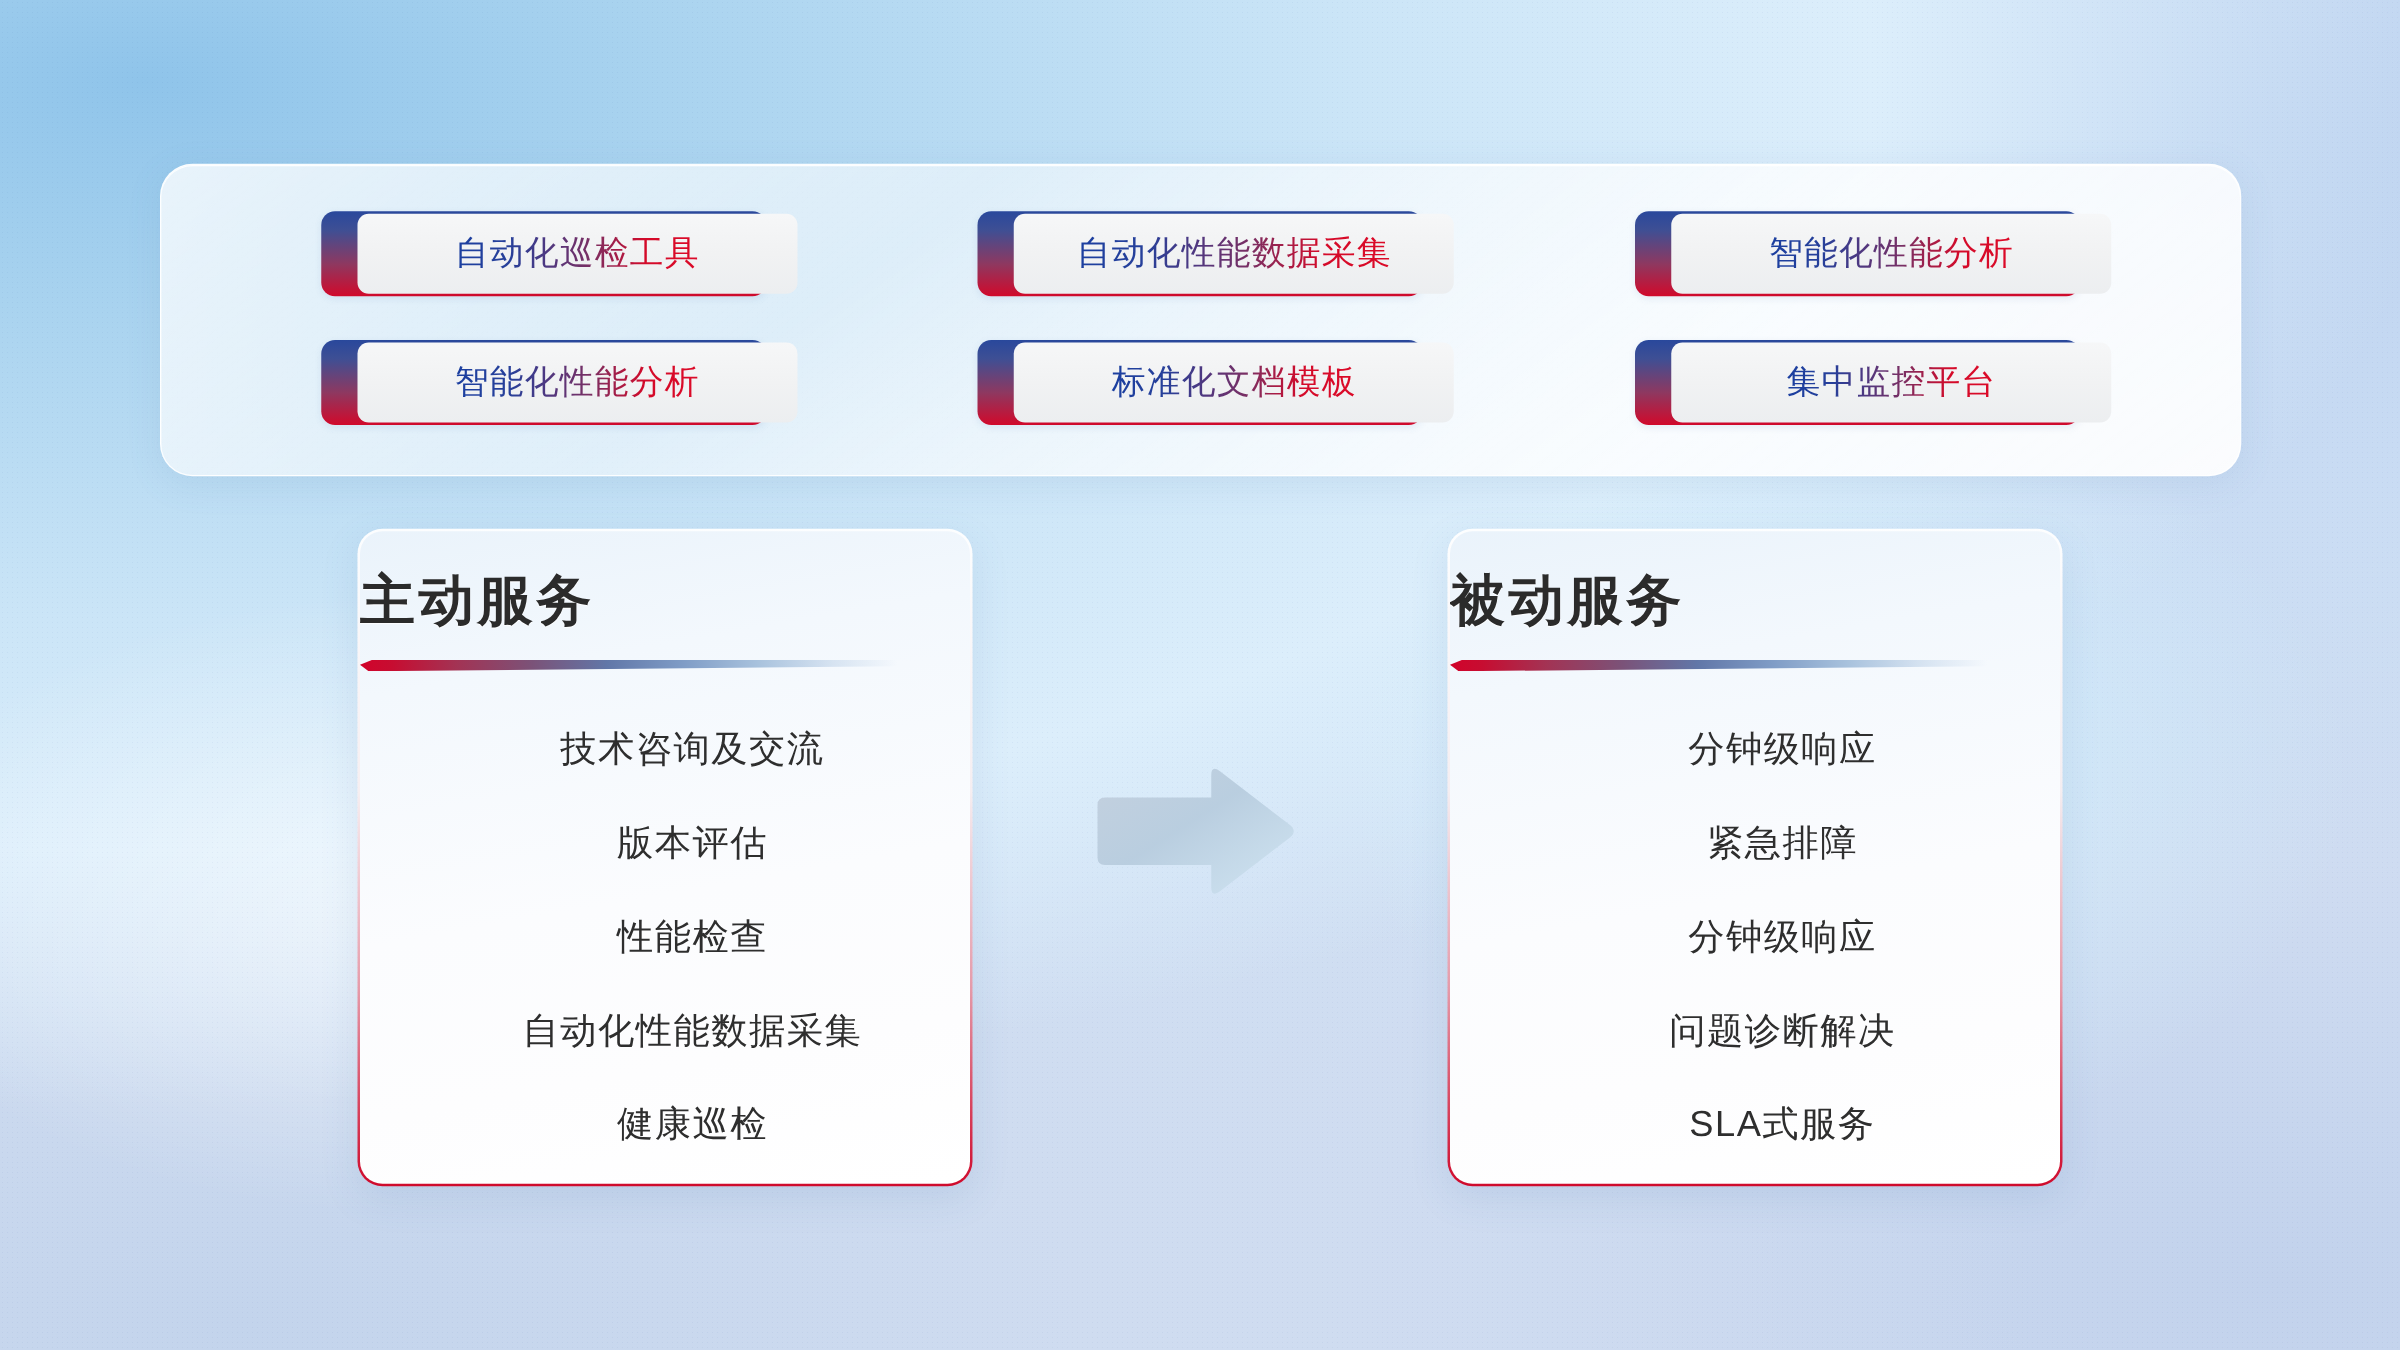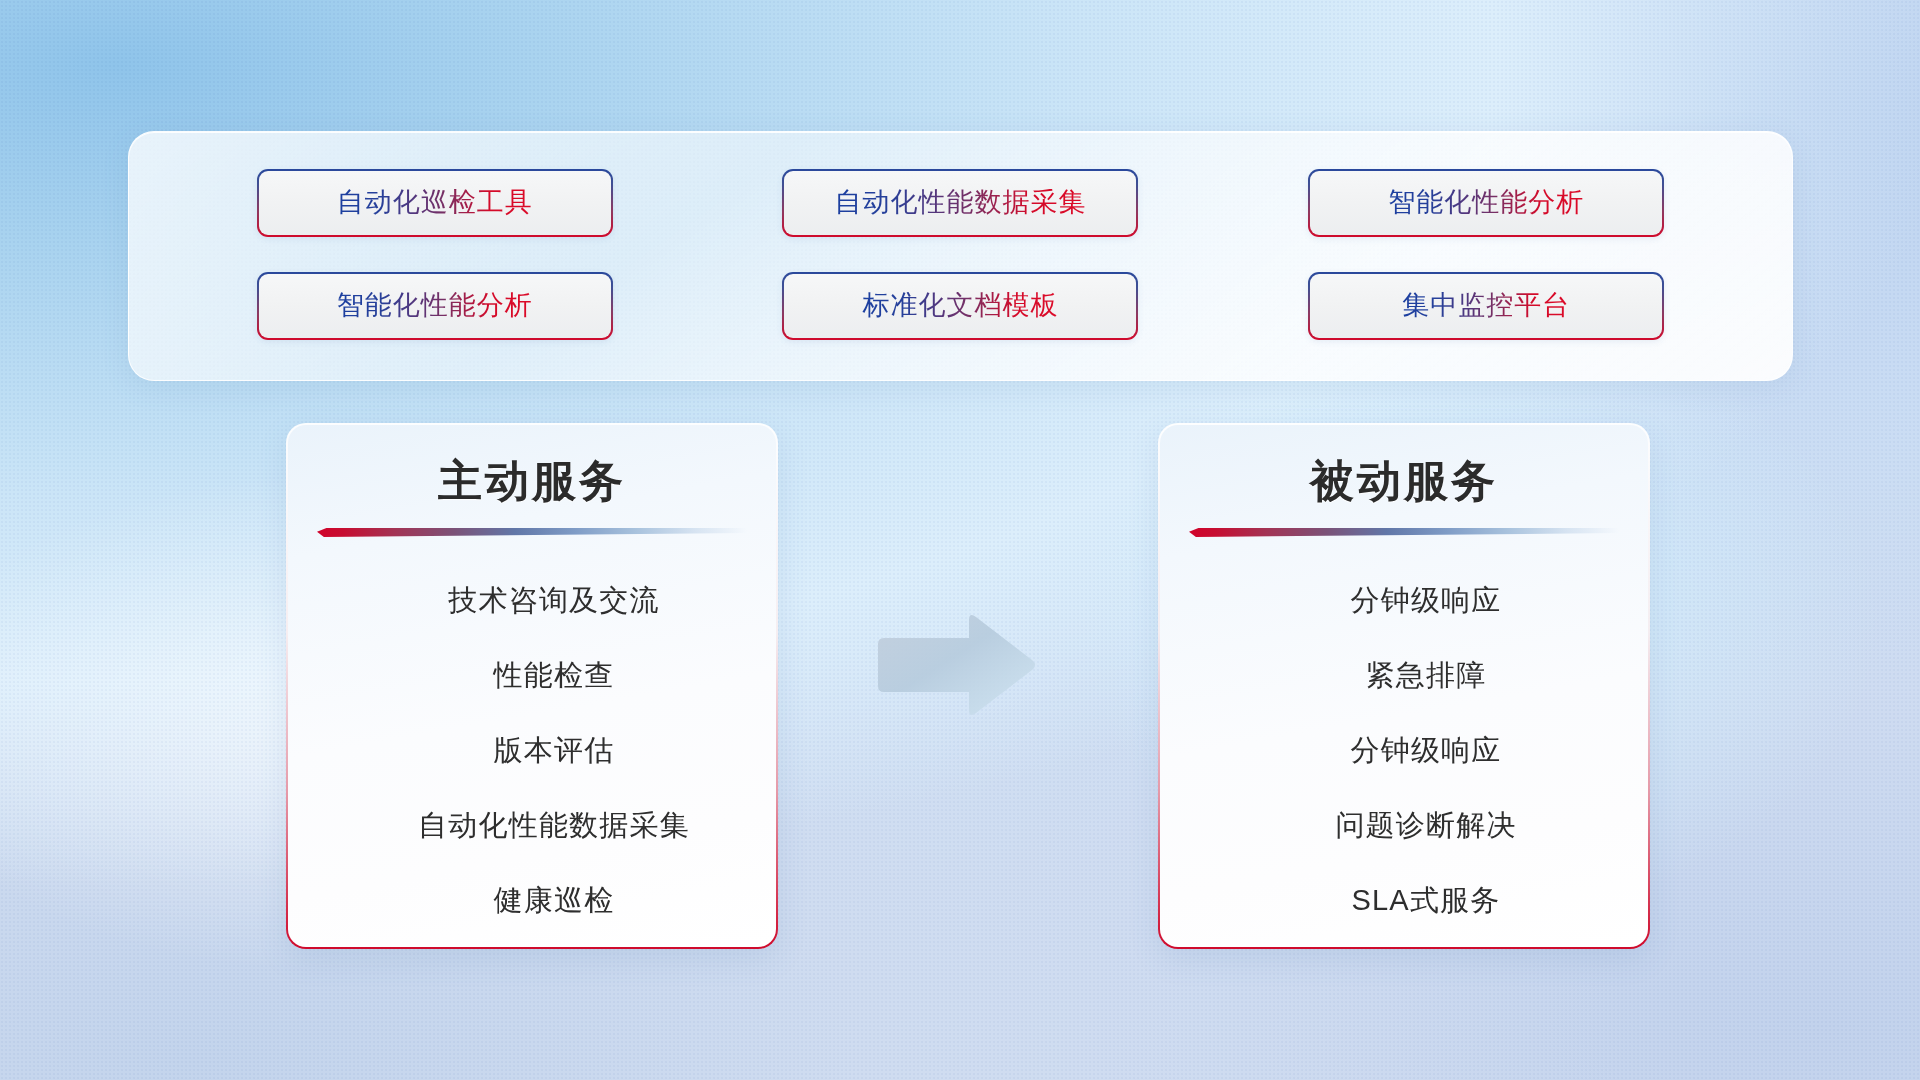--- a/index.html
+++ b/index.html
@@ -68,21 +68,21 @@
     width: 356px; height: 68px;
     border-radius: 11px;
     padding: 2px;
     background: linear-gradient(180deg, #29489c 0%, #3e4f94 22%, #8e3860 62%, #d1092b 100%);
     box-shadow: 0 2px 6px rgba(70,110,170,0.10);
   }
   .chip-inner {
     width: 100%; height: 100%;
     border-radius: 9px;
     background: linear-gradient(180deg, #f6f7f8 0%, #f1f2f3 50%, #eceef0 100%);
-    display: flex; align-items: center; justify-content: center;
+    display: flex; align-items: center; justify-content: center; margin-left: 27px;
   }
   .chip-text {
     font-size: 27px;
     font-weight: 500;
     letter-spacing: 1px;
     line-height: 1;
     background: linear-gradient(90deg, #1b3fa0 0%, #27409a 22%, #7c2e62 56%, #d40a29 78%, #dc0a28 100%);
     -webkit-background-clip: text;
     background-clip: text;
     color: transparent;
@@ -103,21 +103,20 @@
   }
   .card.left  { left: 286px; }
   .card.right { left: 1138px; margin-left: 20px; }
 
   .card-inner {
     width: 100%; height: 100%;
     border-radius: 18px;
     background: linear-gradient(170deg, #eaf3fb 0%, #f3f8fd 22%, #fbfcfe 55%, #fdfdfe 78%, #ffffff 100%);
     display: flex;
     flex-direction: column;
-    align-items: center;
     overflow: hidden;
   }
 
   .card-title {
     margin-top: 28px;
     font-size: 44px;
     font-weight: 700;
     letter-spacing: 3px;
     color: #2b2b2b;
     text-shadow: 0 1px 1px rgba(255,255,255,0.9);
@@ -215,22 +214,22 @@
 </div>
 
 <div class="card left">
   <div class="card-inner">
     <div class="card-title">主动服务</div>
     <div class="card-divider">
       <div class="bar"></div>
     </div>
     <div class="card-list">
       <div class="card-list-item">技术咨询及交流</div>
+      <div class="card-list-item">版本评估</div>
       <div class="card-list-item">性能检查</div>
-      <div class="card-list-item">版本评估</div>
       <div class="card-list-item">自动化性能数据采集</div>
       <div class="card-list-item">健康巡检</div>
     </div>
   </div>
 </div>
 
 <div class="arrow-wrap">
   <svg viewBox="0 0 166 110" xmlns="http://www.w3.org/2000/svg">
     <defs>
       <linearGradient id="arrowGrad" x1="0" y1="0" x2="1" y2="1">

